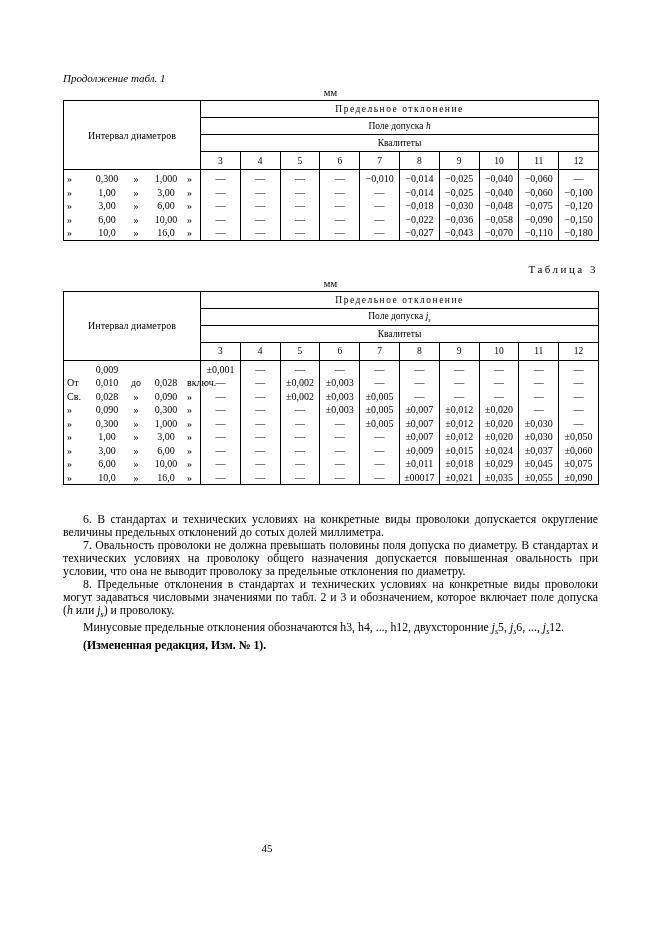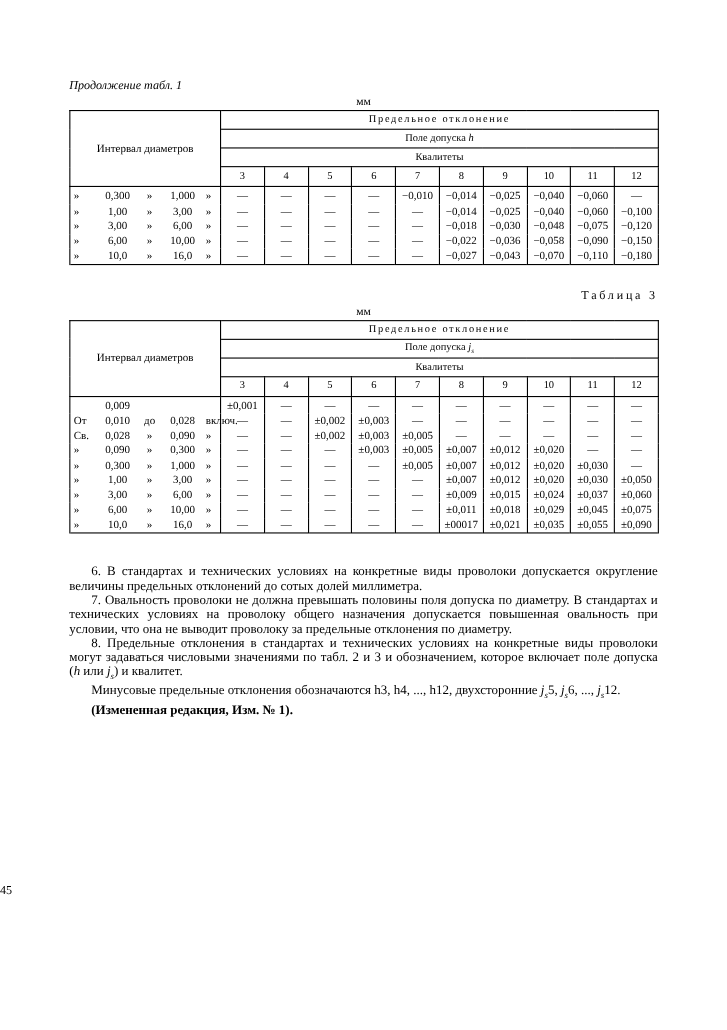--- a/index.html
+++ b/index.html
@@ -30,21 +30,21 @@
   .seg { white-space:nowrap; }
   .seg0 { text-align:left; }
   .seg1, .seg2, .seg3 { text-align:center; }
   .seg4 { text-align:left; padding-left:2px; }
 
   .notes { margin-top:28px; }
   p.para { margin:0; text-align:justify; text-indent:20px; font-size:11.8px; line-height:13px; }
   sub { font-size:0.68em; font-style:italic; }
   i.sym { font-family:inherit; }
 
-  .page-number { position:absolute; top:804px; left:0; width:534px; text-align:left; font-size:11px; }
+  .page-number { position:absolute; top:842px; left:0; width:534px; text-align:center; font-size:11px; }
 </style>
 </head>
 <body>
 
 <div class="sheet">
   <div class="inner">
 
     <div class="continuation">Продолжение табл. 1</div>
 
     <div class="unit">мм</div>
@@ -424,20 +424,20 @@
             <td>±0,035</td>
             <td>±0,055</td>
             <td>±0,090</td>
           </tr>
         </tbody>
     </table>
 
     <div class="notes">
         <p class="para"><span>6. В стандартах и технических условиях на конкретные виды проволоки допускается округление величины предельных отклонений до сотых долей миллиметра.</span></p>
         <p class="para"><span>7. Овальность проволоки не должна превышать половины поля допуска по диаметру. В стандартах и технических условиях на проволоку общего назначения допускается повышенная овальность при условии, что она не выводит проволоку за предельные отклонения по диаметру.</span></p>
-        <p class="para"><span>8. Предельные отклонения в стандартах и технических условиях на конкретные виды проволоки могут задаваться числовыми значениями по табл. 2 и 3 и обозначением, которое включает поле допуска (</span><i class="sym">h</i><span> или </span><i class="sym">j</i><sub>s</sub><span>) и квалитет.</span></p>
+        <p class="para"><span>8. Предельные отклонения в стандартах и технических условиях на конкретные виды проволоки могут задаваться числовыми значениями по табл. 2 и 3 и обозначением, которое включает поле допуска (</span><i class="sym">h</i><span> или </span><i class="sym">j</i><sub>s</sub><span>) и проволоку.</span></p>
         <p class="para"><span>Минусовые предельные отклонения обозначаются h3, h4, ..., h12, двухсторонние </span><i class="sym">j</i><sub>s</sub><span>5, </span><i class="sym">j</i><sub>s</sub><span>6, ..., </span><i class="sym">j</i><sub>s</sub><span>12.</span></p>
         <p class="para"><b>(Измененная редакция, Изм. № 1).</b></p>
       </div>
   </div>
 
   <div class="page-number">45</div>
 </div>
 
 </body></html>

